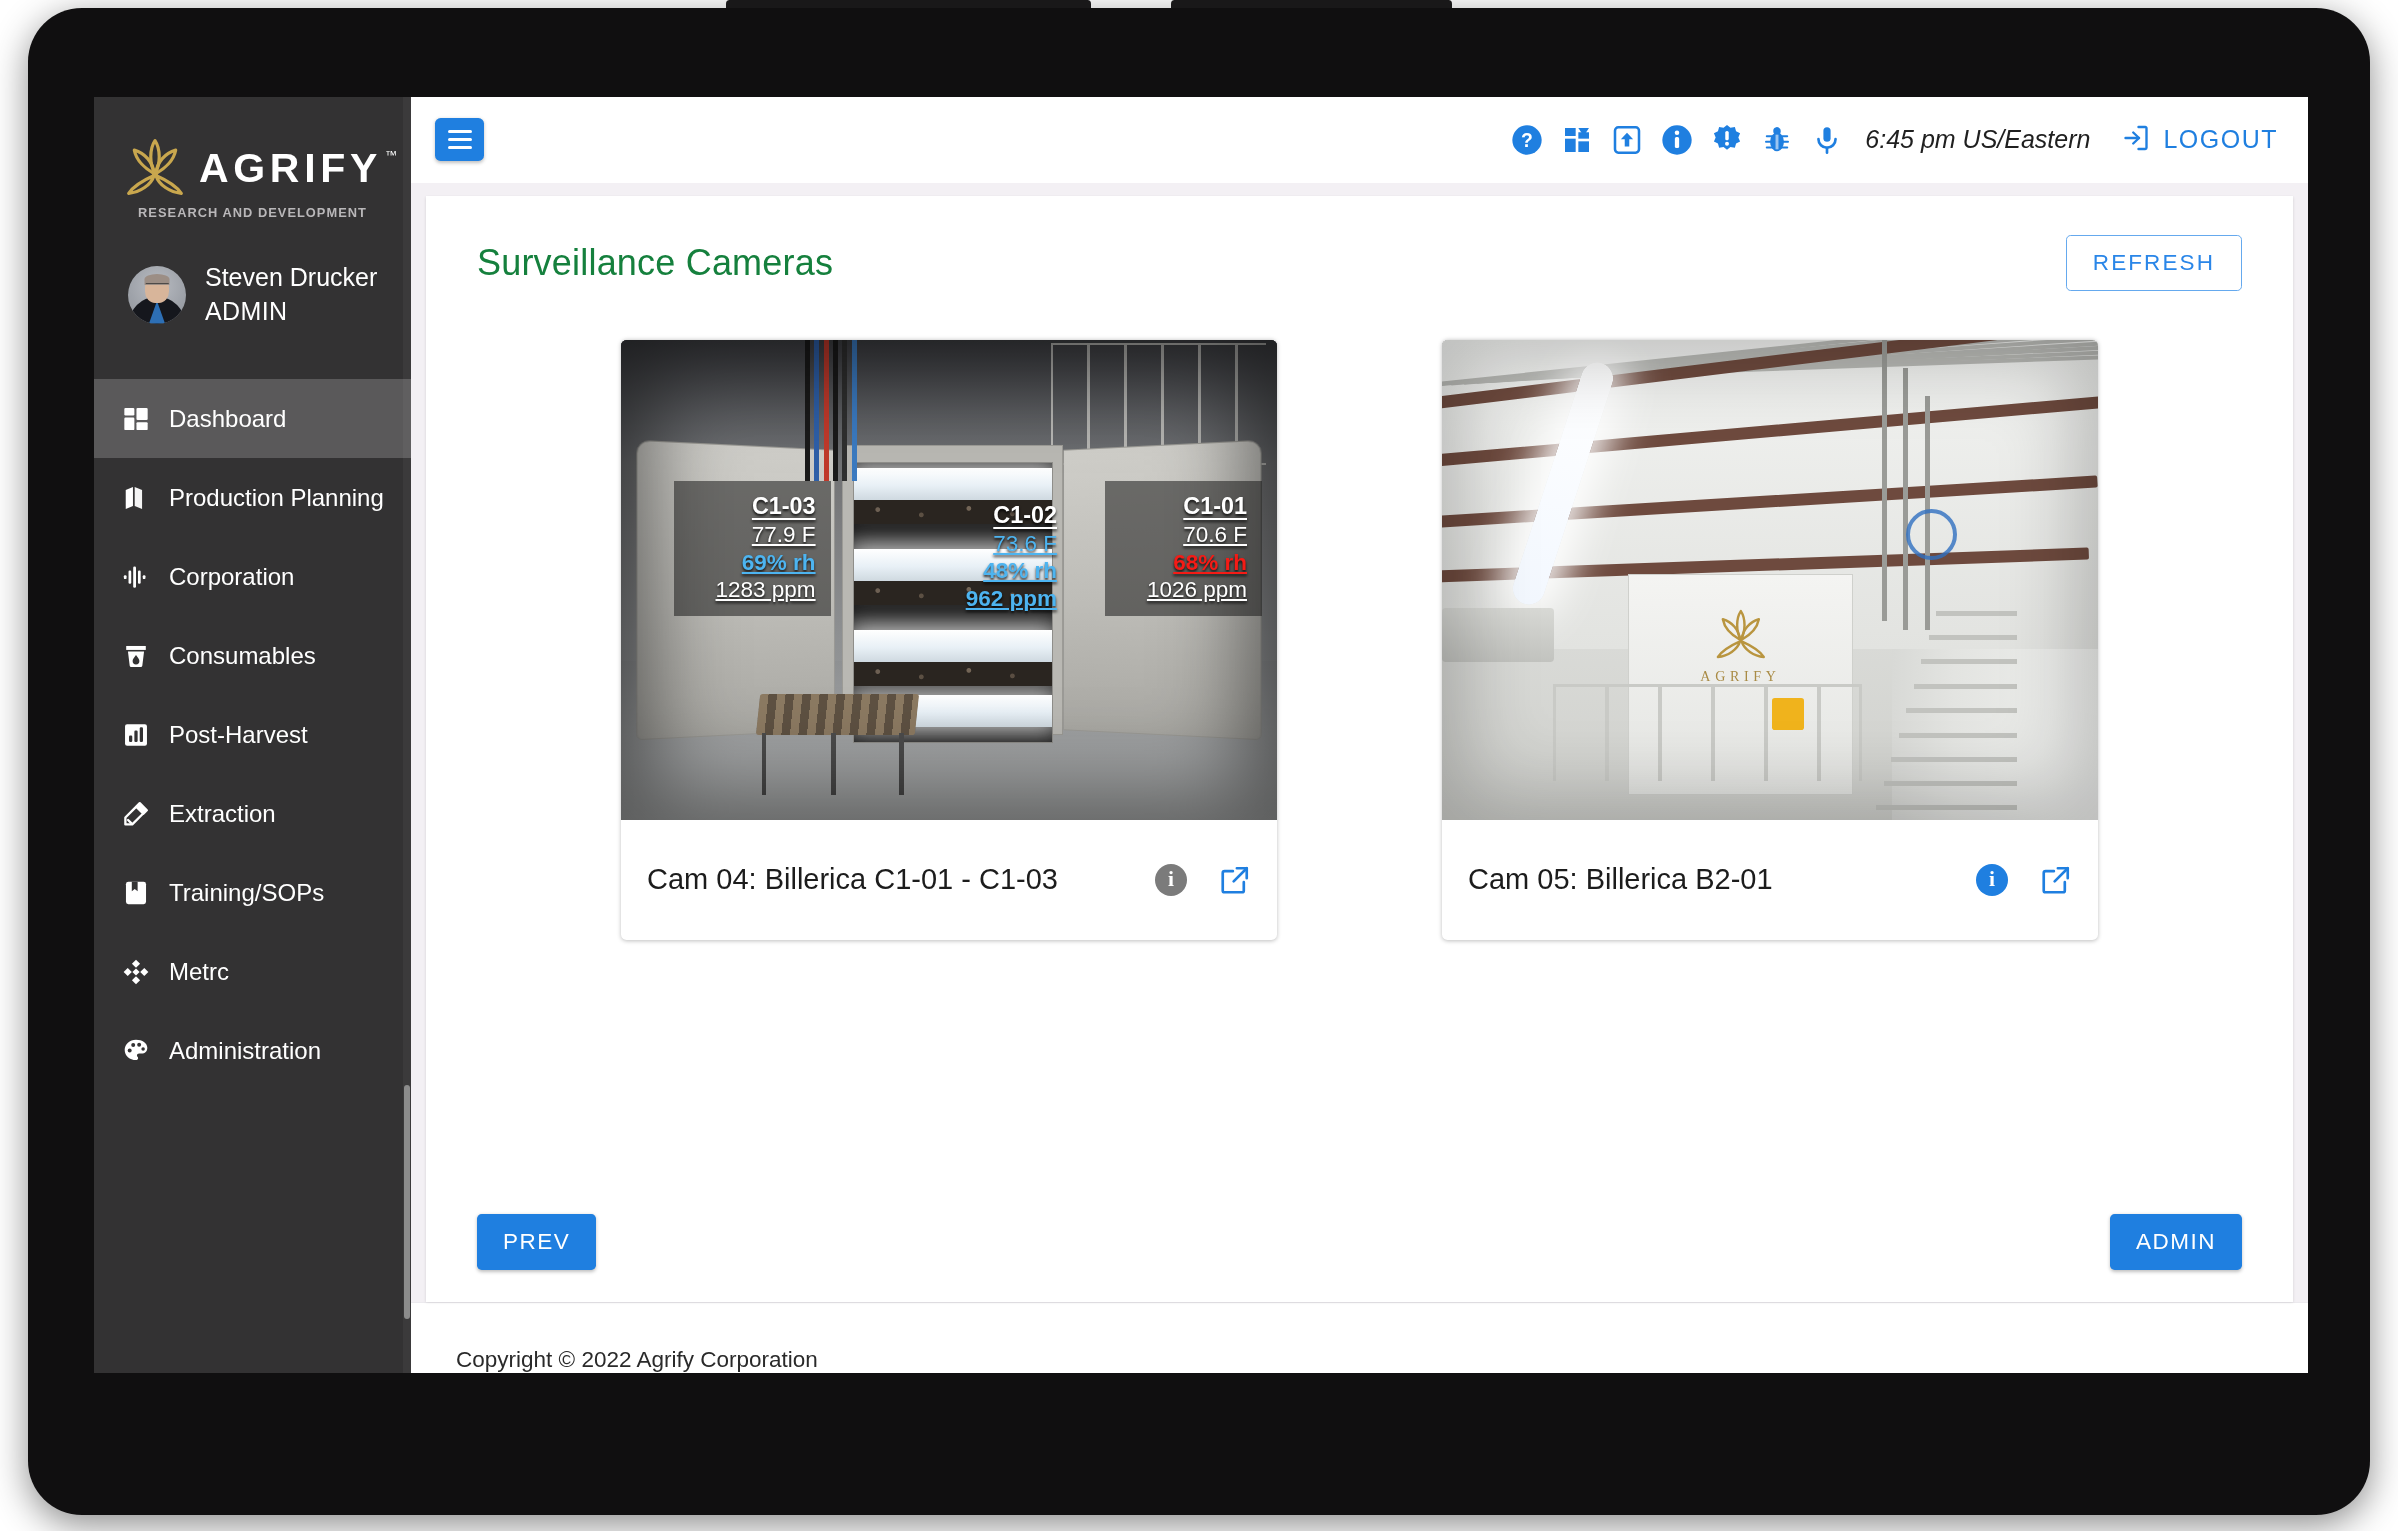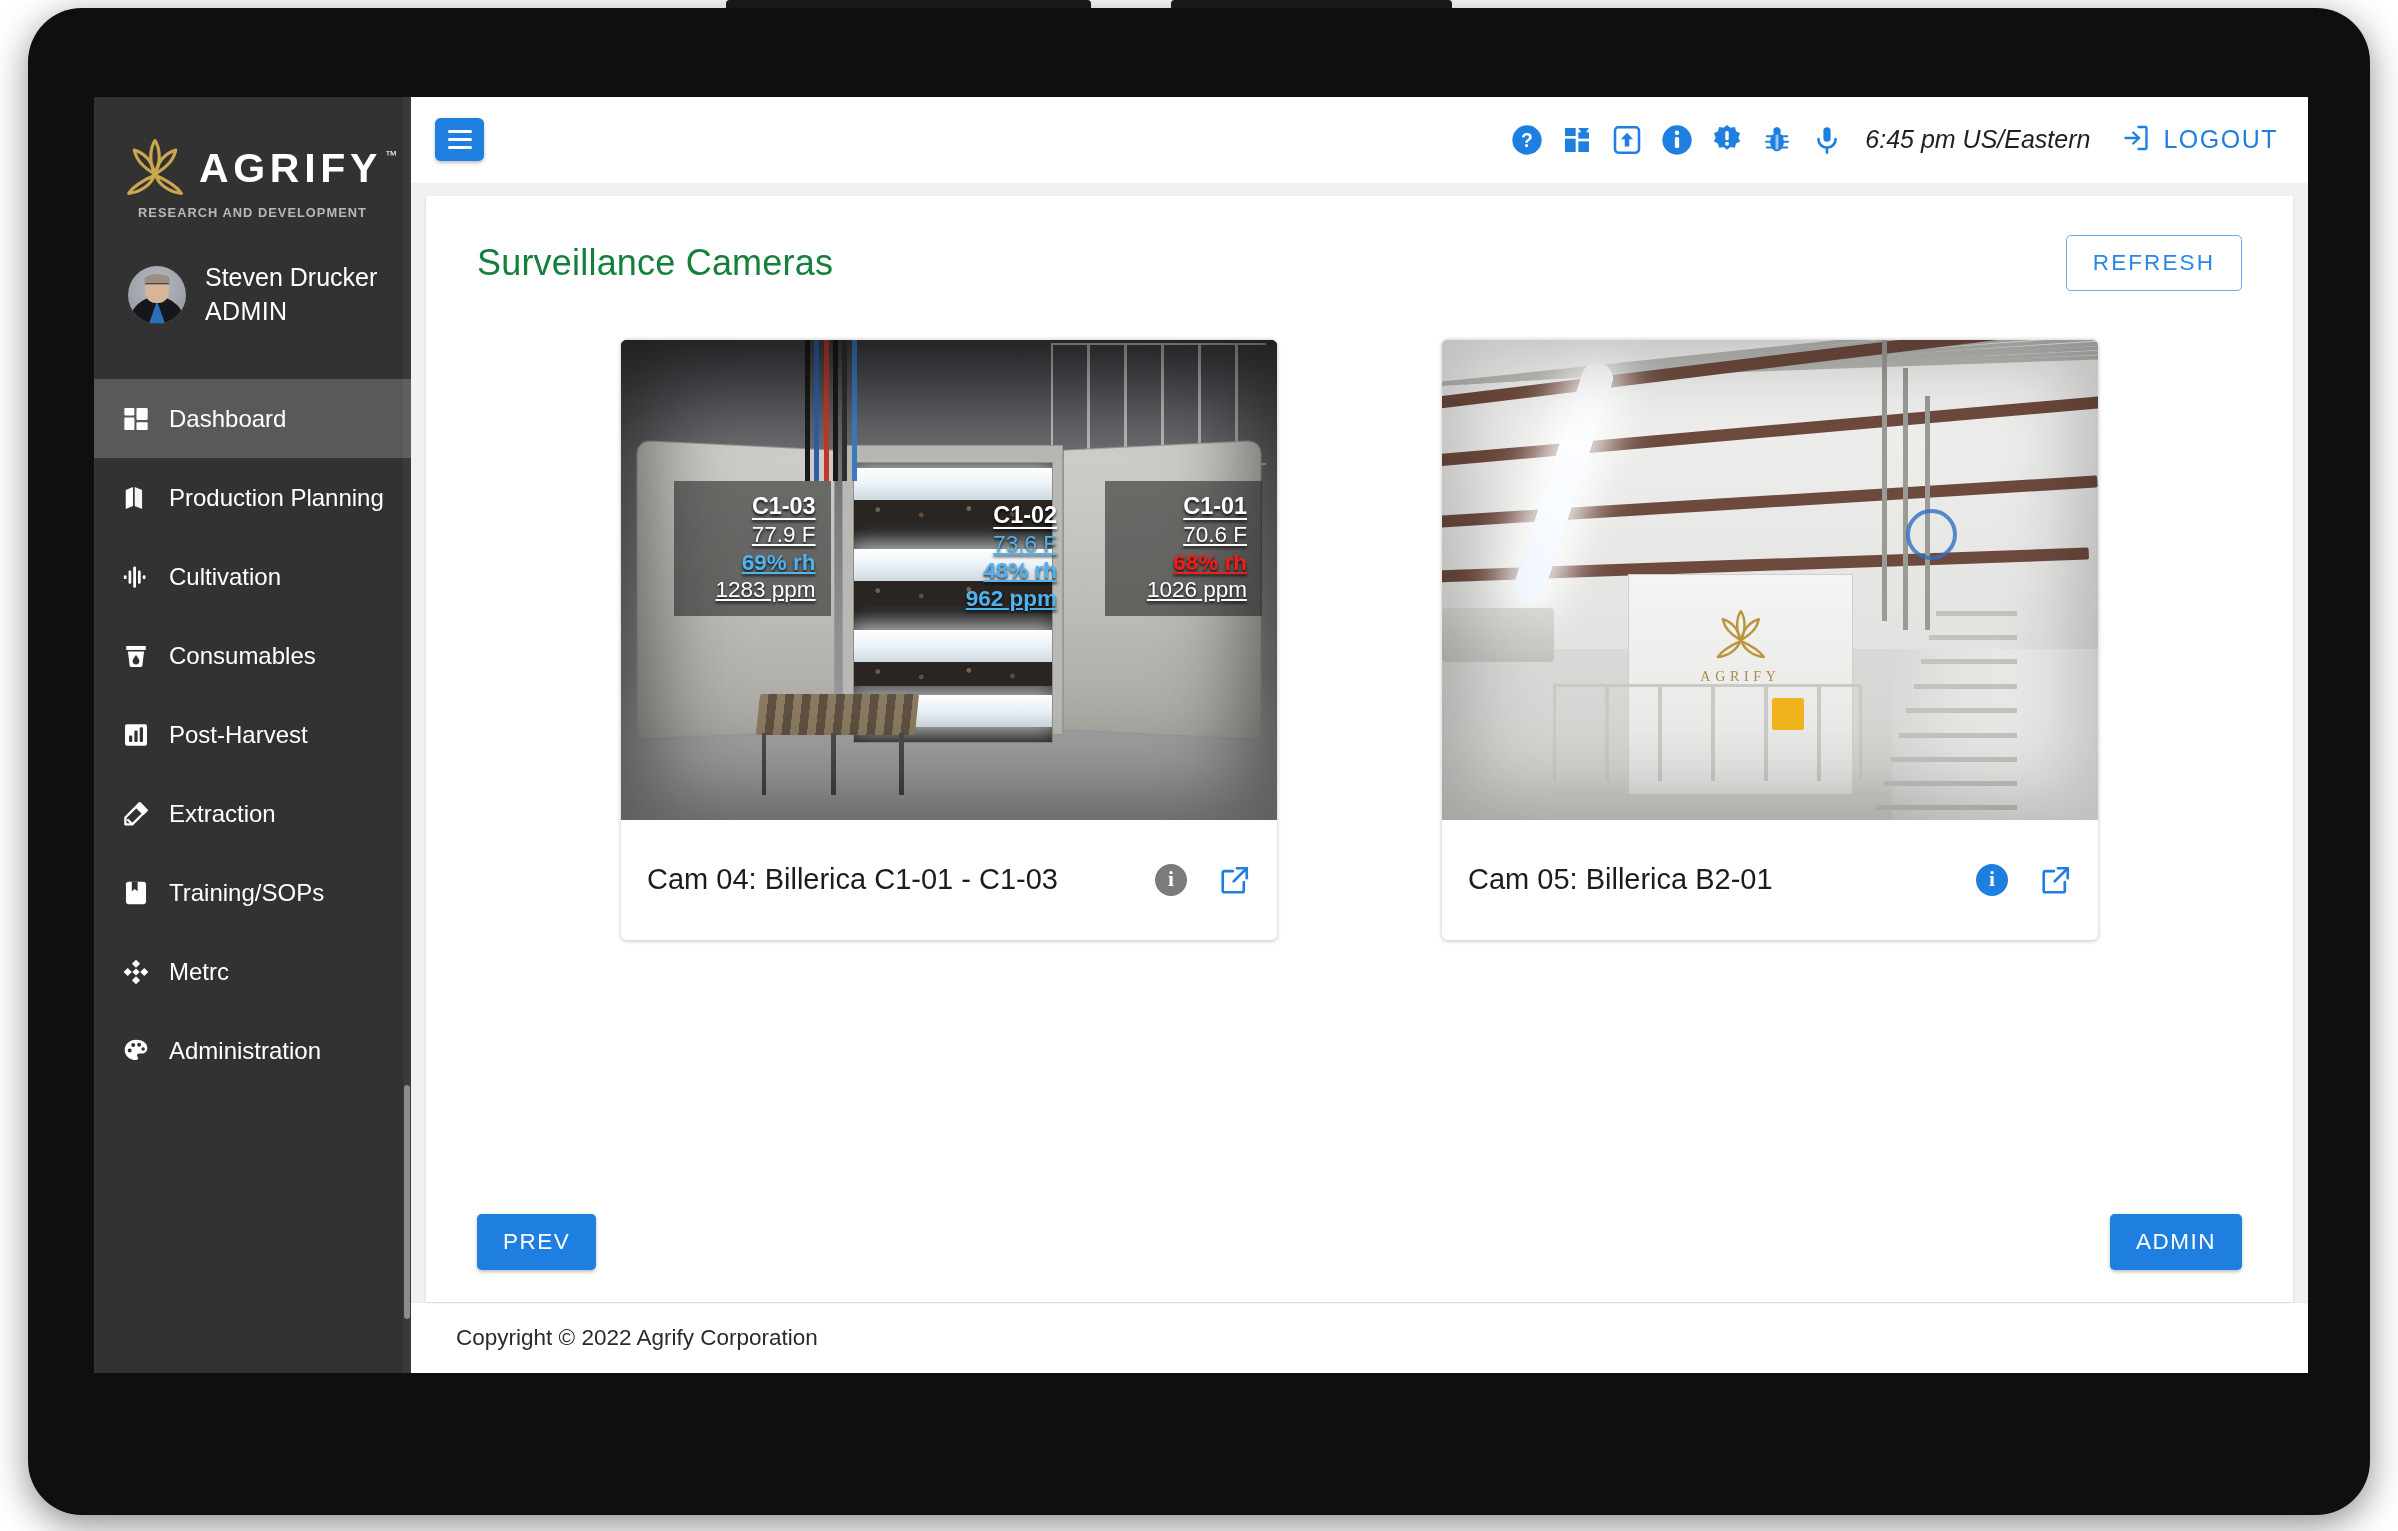--- a/index.html
+++ b/index.html
@@ -276,21 +276,21 @@
   .pager { display:flex; align-items:center; padding: 0 51px; margin-top:auto; padding-bottom: 32px; }
   .pg-btn {
     background:#1f7fe0; color:#fff; border:none; border-radius:4.7px;
     font-size: 22.5px; letter-spacing: 1.5px; padding: 15px 26px;
     cursor:pointer; box-shadow:0 1.9px 3.7px rgba(0,0,0,.25);
     font-family:"Liberation Sans", sans-serif;
   }
   .pg-next { margin-left:auto; }
 
   #footer {
-    height: 71px; background:#fff; display:flex; align-items:center;
+    height: 71px; background:#fff; display:flex; align-items:flex-end;
     padding-left: 45px; font-size: 22.5px; color:#2a2a2a;
     border-top:0.9px solid #eceaee; flex:0 0 71px;
   }
 </style>
 </head>
 <body>
 
 <div id="tablet-frame">
   <div id="screen">
 
@@ -356,21 +356,21 @@
           <div class="nav-item">
             <span class="nav-ico">
               <svg width="28" height="28" viewBox="0 0 24 24" fill="#fff">
                 <rect x="1.6" y="10.4" width="2.3" height="3.4" rx="1"></rect>
                 <rect x="5.6" y="6.4" width="2.3" height="11.4" rx="1"></rect>
                 <rect x="9.6" y="3" width="2.4" height="18.2" rx="1.1"></rect>
                 <rect x="13.7" y="6.4" width="2.3" height="11.4" rx="1"></rect>
                 <rect x="17.8" y="10.4" width="2.3" height="3.4" rx="1"></rect>
               </svg>
             </span>
-            <span>Cultivation</span>
+            <span>Corporation</span>
           </div>
           <div class="nav-item">
             <span class="nav-ico">
               <svg width="28" height="28" viewBox="0 0 24 24" fill="#fff">
                 <path d="M3.6 3.4h16.8v3.4H3.6z" rx="1"></path>
                 <path d="M5.1 8.1h13.8l-1.5 12.2a1.3 1.3 0 0 1-1.3 1.1H7.9a1.3 1.3 0 0 1-1.3-1.1z"></path>
                 <path d="M12 11.2c1.9 2.4 2.9 3.9 2.9 5.1a2.9 2.9 0 0 1-5.8 0c0-1.2 1-2.7 2.9-5.1z" fill="#333233"></path>
               </svg>
             </span>
             <span>Consumables</span>

